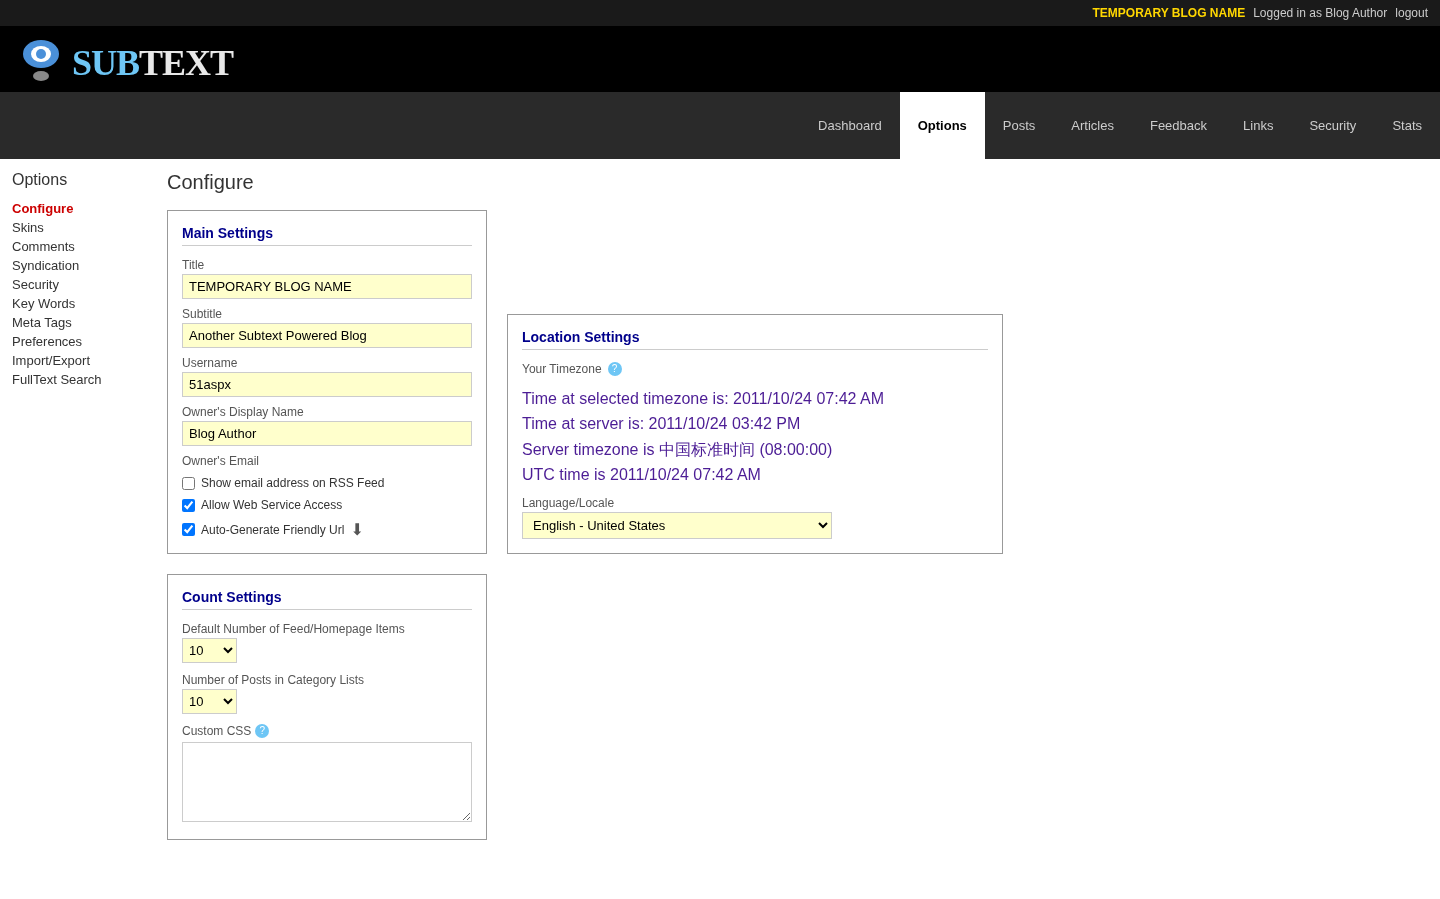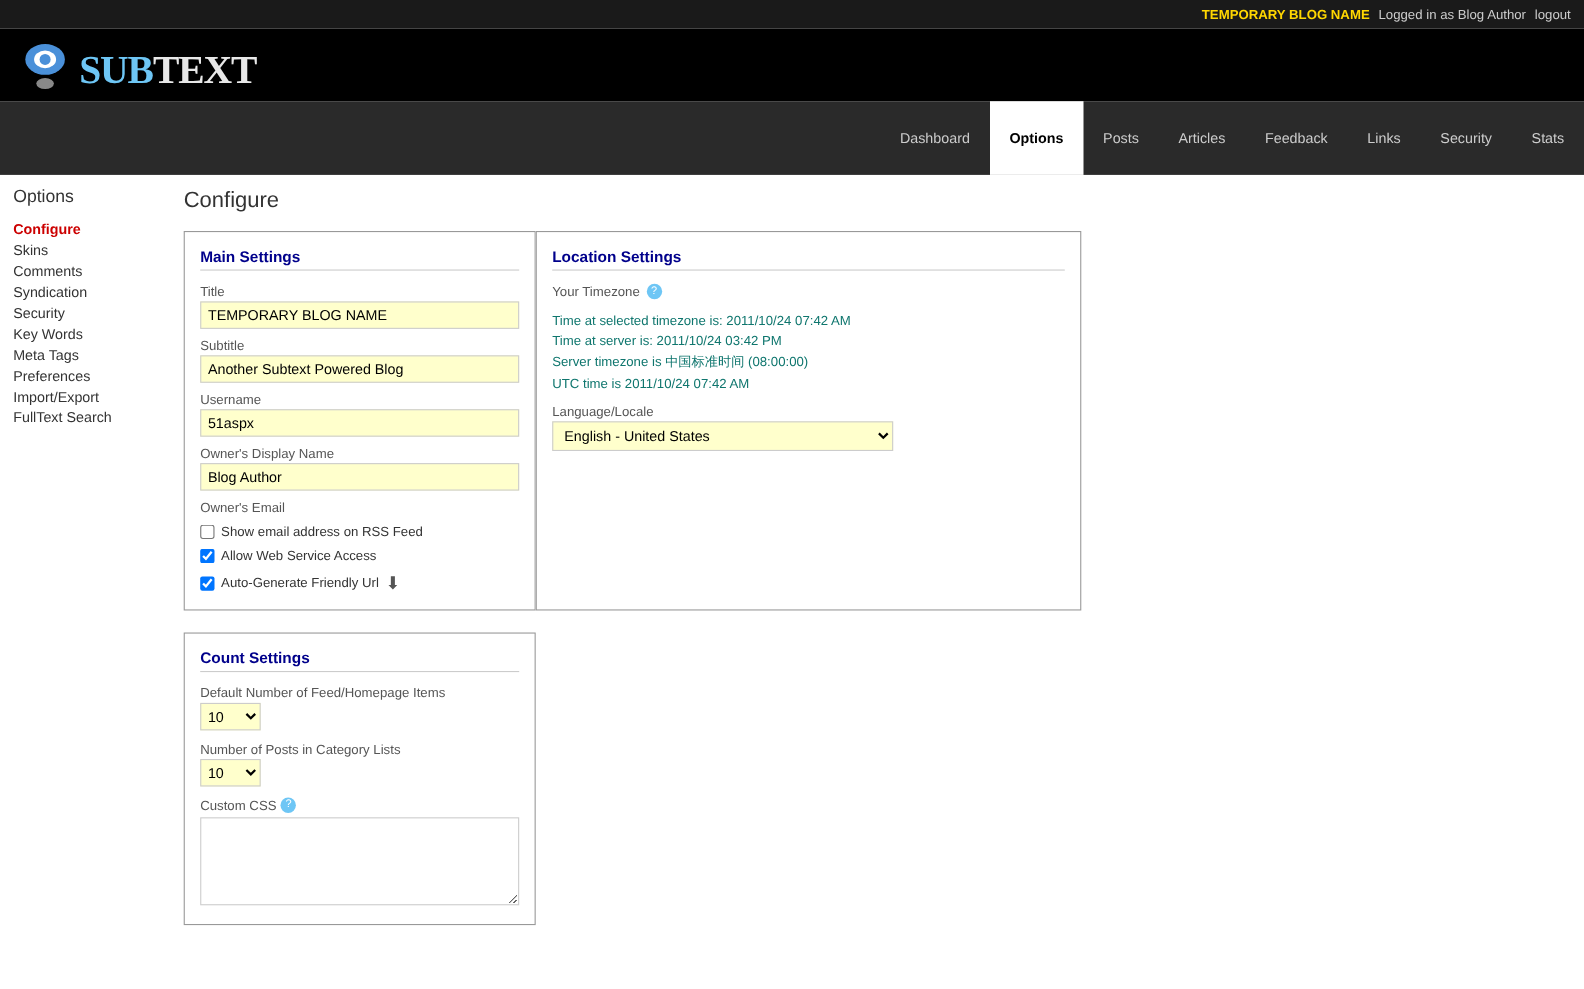--- a/index.html
+++ b/index.html
@@ -105,21 +105,23 @@
     .page-title {
       font-size: 20px;
       font-weight: normal;
       color: #333;
       margin-bottom: 16px;
     }
 
     
     .settings-row {
       display: flex;
+      gap: 20px;
       margin-bottom: 20px;
+      align-items: flex-end;
     }
 
     .settings-panel {
       border: 1px solid #999;
       padding: 14px;
       background: #fff;
     }
     .settings-panel.main { width: 320px; }
     .settings-panel.location { width: 496px; }
     .settings-panel.count { width: 320px; }
@@ -163,22 +165,22 @@
       display: flex;
       align-items: center;
       gap: 6px;
       margin-top: 8px;
       font-size: 12px;
     }
     .checkbox-row input[type=checkbox] { margin: 0; }
 
     
     .location-info {
-      font-size: 12px;
-      color: #0f766e;
+      font-size: 16px;
+      color: #4c1d95;
       margin-bottom: 6px;
       line-height: 1.6;
     }
 
     .timezone-row {
       display: flex;
       align-items: center;
       gap: 6px;
       margin-bottom: 8px;
     }

